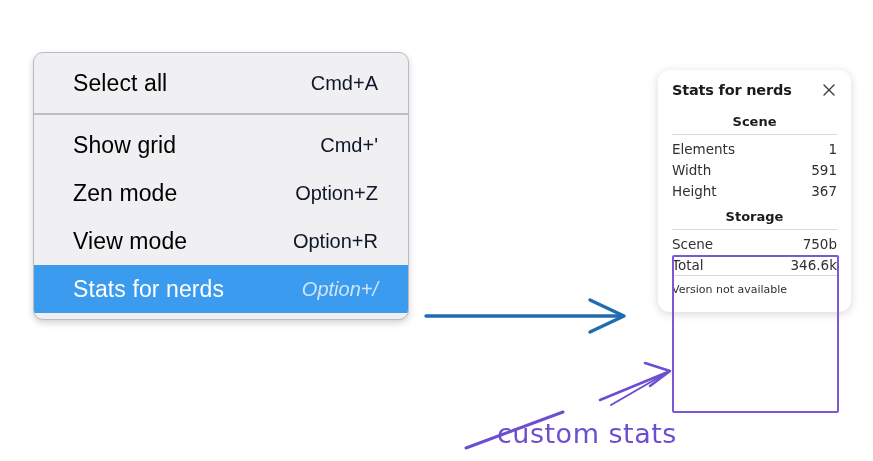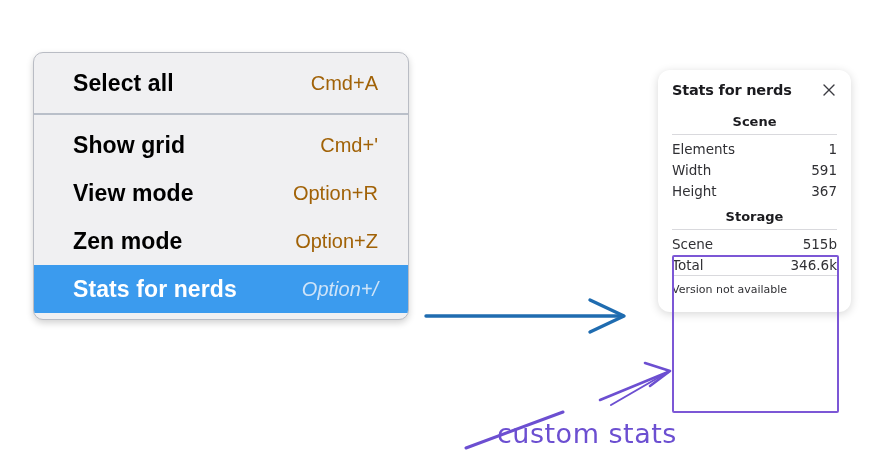--- a/index.html
+++ b/index.html
@@ -44,25 +44,24 @@
     box-sizing: border-box;
     cursor: default;
   }
   .menu-item.highlighted {
     background: #3b9bee;
   }
   .menu-label {
     font-size: 23px;
     color: #000000;
     letter-spacing: 0.1px;
-    font-weight: bold;
   }
   .menu-shortcut {
     font-size: 20px;
-    color: #a16207;
+    color: #0f172a;
   }
   .menu-item.highlighted .menu-label { color: #ffffff; }
   .menu-item.highlighted .menu-shortcut { color: #cfe4f8; font-style: italic; }
 
   
   #stats-panel {
     position: absolute;
     left: 658px;
     top: 70px;
     width: 193px;
@@ -163,26 +162,26 @@
   </div>
 
   <div class="menu-divider"></div>
 
   <div class="menu-section">
     <div class="menu-item">
       <span class="menu-label">Show grid</span>
       <span class="menu-shortcut">Cmd+'</span>
     </div>
     <div class="menu-item">
+      <span class="menu-label">Zen mode</span>
+      <span class="menu-shortcut">Option+Z</span>
+    </div>
+    <div class="menu-item">
       <span class="menu-label">View mode</span>
       <span class="menu-shortcut">Option+R</span>
-    </div>
-    <div class="menu-item">
-      <span class="menu-label">Zen mode</span>
-      <span class="menu-shortcut">Option+Z</span>
     </div>
     <div class="menu-item highlighted">
       <span class="menu-label">Stats for nerds</span>
       <span class="menu-shortcut">Option+/</span>
     </div>
   </div>
 
 </div>
 
 <div id="stats-panel">
@@ -207,21 +206,21 @@
   </div>
   <div class="stat-row">
     <span class="stat-key">Height</span>
     <span class="stat-val">367</span>
   </div>
 
   <div class="section-title" style="padding-top:8px;">Storage</div>
   <div class="section-rule"></div>
   <div class="stat-row">
     <span class="stat-key">Scene</span>
-    <span class="stat-val">515b</span>
+    <span class="stat-val">750b</span>
   </div>
   <div class="stat-row">
     <span class="stat-key">Total</span>
     <span class="stat-val">346.6k</span>
   </div>
 
   <div class="section-rule"></div>
   <div class="full-row">Version not available</div>
 
 </div>

